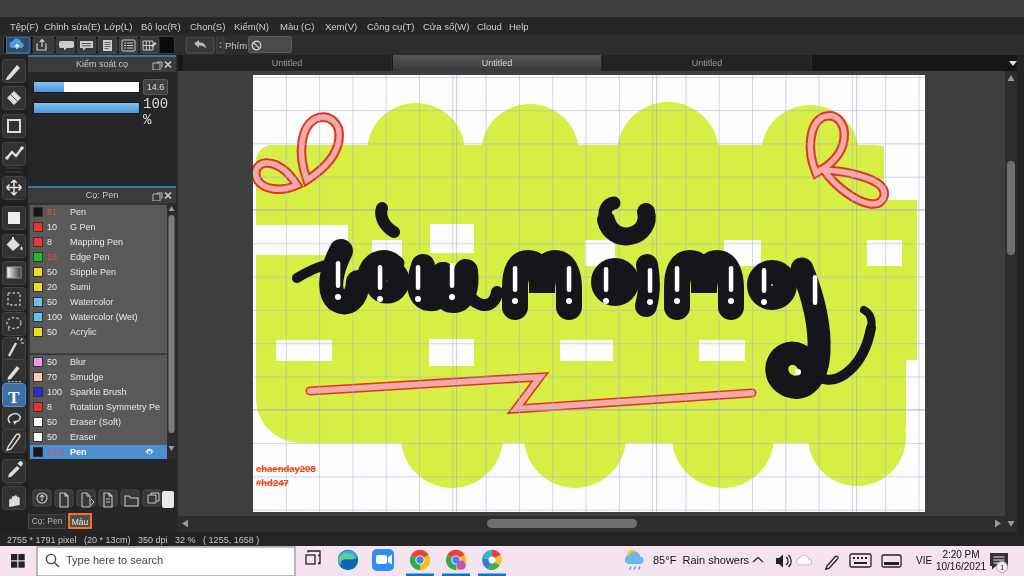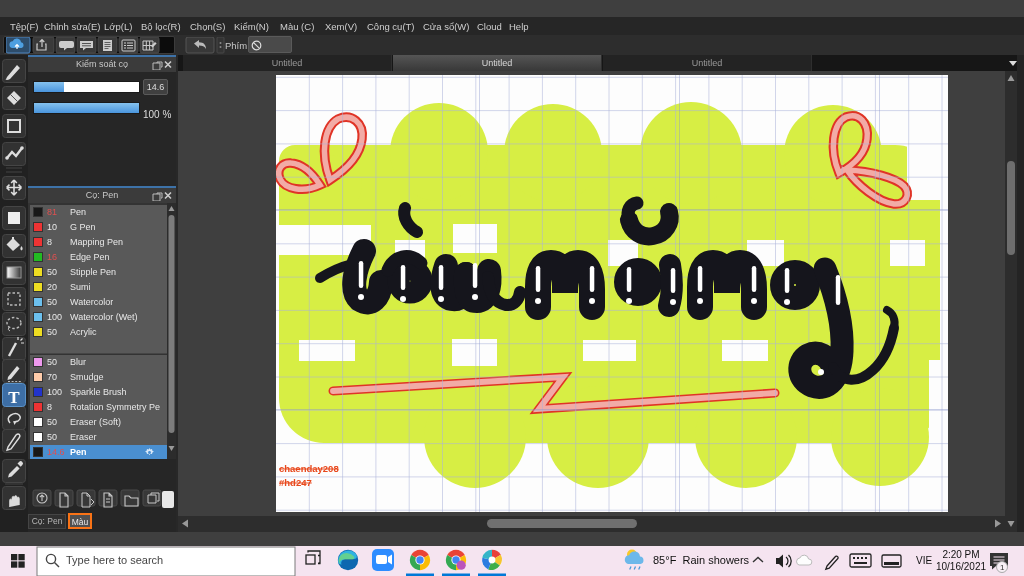--- a/index.html
+++ b/index.html
@@ -185,21 +185,21 @@
   <div class="abs ptitle" style="left:0;top:2px;">Kiểm soát cọ<svg class="pic" viewBox="0 0 20 10">
           <path d="M1 2 h7 v7 h-7z M5 2 v-1 h5 v5 h-1" stroke="#bbb" fill="none" transform="translate(0,1)"></path>
           <path d="M13 1.5 l6 6 M19 1.5 l-6 6" stroke="#ccc" stroke-width="1.6"></path>
         </svg></div>
   <div class="abs" style="left:0;top:17px;width:148px;height:114px;background:#262626;">
     <div class="abs" style="left:5px;top:9px;width:107px;height:12px;background:#fff;border:1px solid #1a1a1a;">
           <div style="width:30px;height:100%;background:linear-gradient(#85c2ee,#4a95dd)"></div>
         </div>
     <div class="abs" style="left:115px;top:7px;width:25px;height:16px;background:#404040;border:1px solid #5a5a5a;border-radius:2px;color:#ddd;font-size:9px;text-align:center;line-height:14px;">14.6</div>
     <div class="abs" style="left:5px;top:30px;width:107px;height:12px;background:linear-gradient(#85c2ee,#4a95dd);border:1px solid #1a1a1a;"></div>
-    <div class="abs" style="left:115px;top:37px;color:#ddd;font-size:10px;">100 %</div>
+    <div class="abs" style="left:115px;top:24px;color:#ddd;font-size:14px;font-family:Liberation Mono, monospace;">100 %</div>
   </div>
   <div class="abs" style="left:0;top:131px;width:148px;height:2px;background:#3d72a8"></div>
   <div class="abs ptitle" style="left:0;top:133px;">Cọ: Pen<svg class="pic" viewBox="0 0 20 10">
           <path d="M1 2 h7 v7 h-7z M5 2 v-1 h5 v5 h-1" stroke="#bbb" fill="none" transform="translate(0,1)"></path>
           <path d="M13 1.5 l6 6 M19 1.5 l-6 6" stroke="#ccc" stroke-width="1.6"></path>
         </svg></div>
   <div class="abs" style="left:0;top:148px;width:148px;height:256px;background:#333;">
     <div class="abs brow" style="top:2px">
           <i style="background:#181818"></i>
           <b class="red">81</b>
@@ -325,21 +325,21 @@
 <div class="abs" id="tabbar">
   <div class="ctab" style="left:5px;">Untitled</div>
   <div class="ctab active" style="left:215px;">Untitled</div>
   <div class="ctab" style="left:425px;">Untitled</div>
   <svg class="abs" style="left:830px;top:3px" width="10" height="10" viewBox="0 0 10 10">
         <path d="M1 3 L9 3 L5 8 Z" fill="#ddd"></path>
       </svg>
 </div>
 
 <div class="abs" id="viewport">
-  <div class="abs" id="canvas" style="left:98px;top:4px;width:672px;height:437px;background:#fdfdfd;">
+  <div class="abs" id="canvas" style="left:75px;top:4px;width:672px;height:437px;background:#fdfdfd;">
     <svg class="abs" style="left:0;top:0" width="672" height="437" viewBox="0 0 672 437">
       <g fill="#d7ee44">
         <rect x="3" y="70" width="661" height="298" rx="45"></rect>
             <rect x="3" y="70" width="90" height="80" rx="16"></rect>
         <circle cx="163" cy="77" r="49"></circle>
             <circle cx="277" cy="78" r="49"></circle>
             <circle cx="415" cy="78" r="51"></circle>
             <circle cx="557" cy="79" r="49"></circle>
         <circle cx="199" cy="362" r="51"></circle>
             <circle cx="322" cy="362" r="51"></circle>
@@ -457,20 +457,23 @@
         <path d="M10 3.5 L4 7.5 L10 11.5Z" fill="#999"></path>
         <rect x="309" y="3" width="150" height="9" rx="4.5" fill="#707070"></rect>
         <path d="M817 3.5 L823 7.5 L817 11.5Z" fill="#999"></path>
       </svg>
 </div>
 <div class="abs" style="left:1005px;top:516px;width:12px;height:16px;background:#2d2d2d;"><svg width="12" height="16">
         <path d="M2.5 5 L6 11 L9.5 5Z" fill="#999"></path>
       </svg></div>
 <div class="abs" style="left:1017px;top:55px;width:7px;height:477px;background:#242424;"></div>
 
+<div class="abs" id="statusbar">
+      <span style="position:absolute;left:7px;top:3px">2755 * 1791 pixel&nbsp;&nbsp;&nbsp;(20 * 13cm)&nbsp;&nbsp;&nbsp;350 dpi&nbsp;&nbsp;&nbsp;32 %&nbsp;&nbsp;&nbsp;( 1255, 1658 )</span>
+    </div>
 
 <div class="abs" id="taskbar">
   <svg class="abs" style="left:0;top:0" width="1024" height="30" viewBox="0 0 1024 30">
 
     <g fill="#222">
           <rect x="11" y="8" width="6.3" height="6.3"></rect>
           <rect x="18.4" y="8" width="6.3" height="6.3"></rect>
           <rect x="11" y="15.4" width="6.3" height="6.3"></rect>
           <rect x="18.4" y="15.4" width="6.3" height="6.3"></rect>
         </g>

